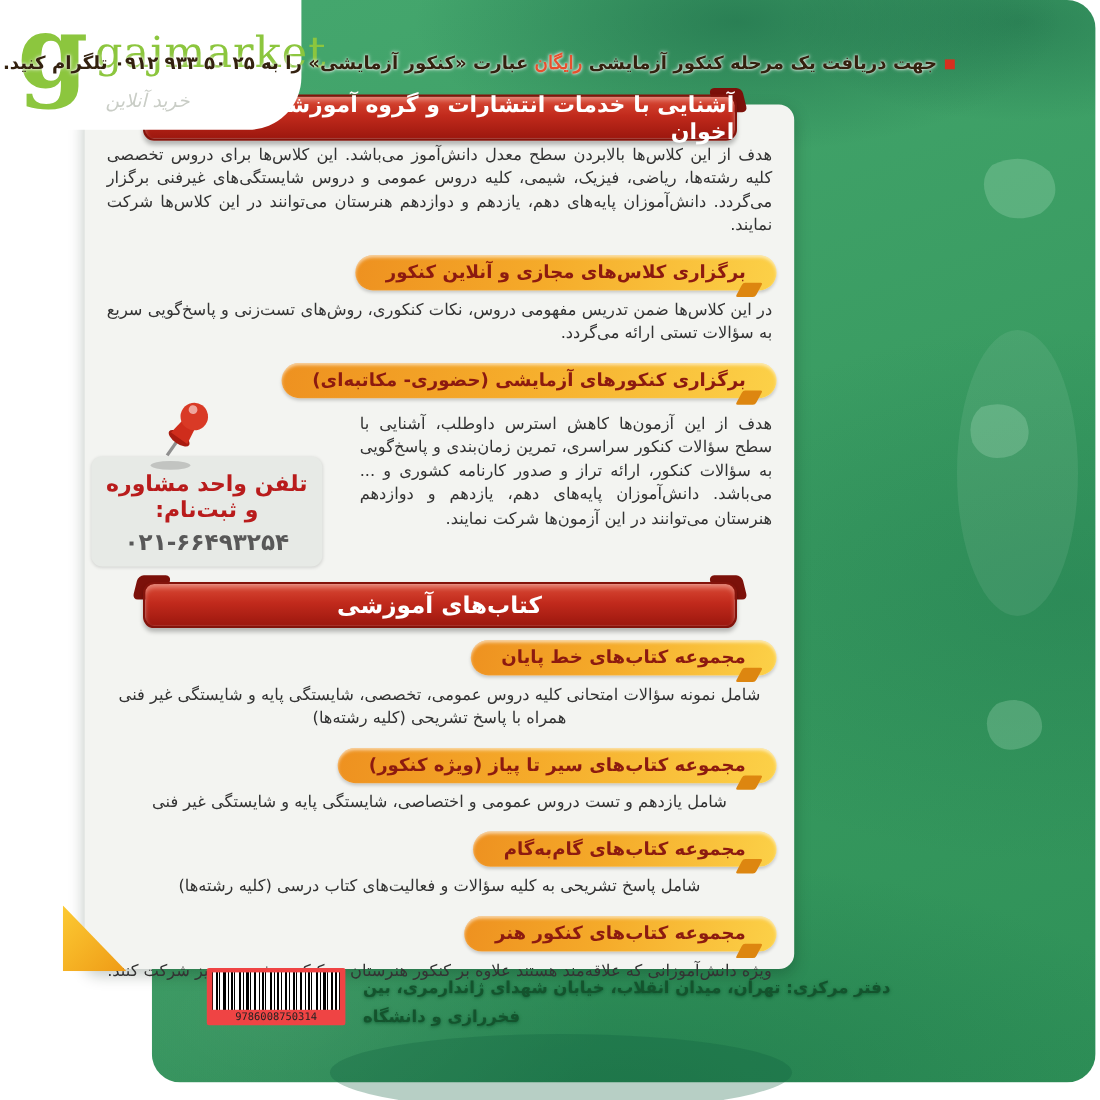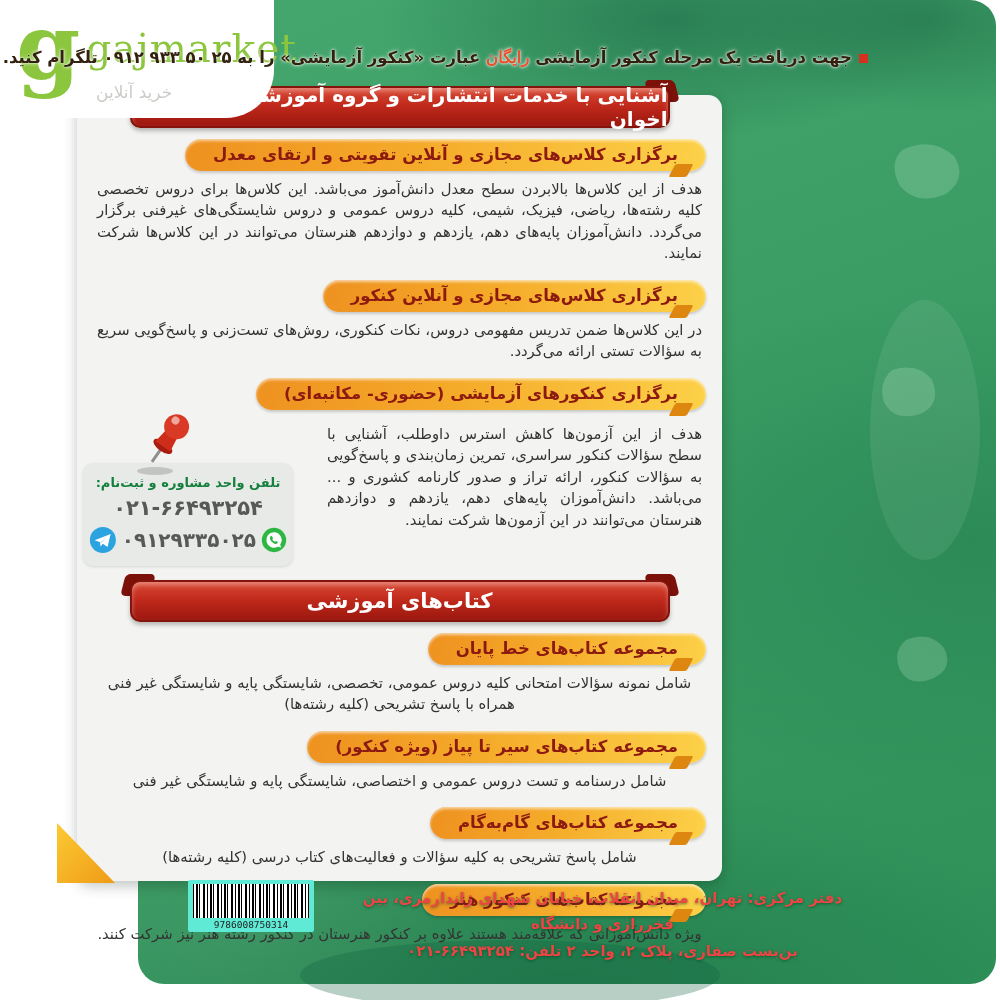--- a/index.html
+++ b/index.html
@@ -30,21 +30,21 @@
     text-shadow:0 0 2px #fff,0 0 4px rgba(255,255,255,.85);
     white-space:nowrap;
   }
   .notice .bullet{display:inline-block;width:9px;height:9px;background:#d6301f;margin-left:7px;vertical-align:middle;}
   .notice .free{color:#e8502e;font-family:Liberation Serif, serif;}
   
   .logo-area{position:absolute;left:0;top:0;width:274px;height:118px;background:#fff;border-bottom-right-radius:48px;z-index:4;}
   .logo{position:absolute;left:16px;top:8px;z-index:5;display:flex;align-items:flex-start;}
   .logo-g{font-family:"DejaVu Serif","Liberation Serif",serif;font-weight:bold;font-size:92px;line-height:.85;color:#8cc63e;}
   .logo-text{font-family:"DejaVu Serif","Liberation Serif",serif;font-size:39px;color:#8cc63e;margin:18px 0 0 6px;letter-spacing:1px;}
-  .logo-tagline{position:absolute;left:96px;top:82px;z-index:5;direction:rtl;font-size:17px;color:#c9cdc6;}
+  .logo-tagline{position:absolute;left:96px;top:82px;z-index:5;direction:rtl;font-size:17px;color:#c9cdc6;font-style:italic;}
   
   .card{
     position:absolute;left:77px;top:95px;width:645px;height:786px;
     background:#f3f4f1;border-radius:14px;box-shadow:0 5px 14px rgba(0,30,15,.25);
     direction:rtl;padding:0;z-index:3;
   }
   
   .ribbon{position:relative;width:540px;margin:-9px auto 0;z-index:2;}
   .ribbon::before,.ribbon::after{
     content:"";position:absolute;top:-6px;width:30px;height:22px;background:#7c110a;border-radius:5px;z-index:-1;
@@ -78,41 +78,41 @@
   }
   .sec-body.center{text-align:center;}
   
   .row3{display:flex;align-items:flex-start;gap:0;margin:0;}
   .row3 .sec-body{flex:1;margin-top:8px;}
   .contact-wrap{width:210px;position:relative;margin:48px 14px 0 6px;flex:none;}
   .contact-card{
     background:#e7eae6;border-radius:10px;padding:12px 6px 10px;
     text-align:center;box-shadow:0 1px 3px rgba(0,0,0,.12);
   }
-  .contact-label{font-size:13px;font-weight:bold;color:#15803d;margin-bottom:6px;}
+  .contact-label{font-size:20px;font-weight:bold;color:#b91c1c;margin-bottom:6px;}
   .contact-landline{font-size:21px;font-weight:bold;color:#585858;letter-spacing:1px;}
   .mobile-row{direction:ltr;display:flex;align-items:center;justify-content:center;gap:5px;margin-top:4px;}
   .contact-mobile{font-size:20px;font-weight:bold;color:#585858;letter-spacing:.5px;}
   .pin{position:absolute;top:-58px;left:46px;width:78px;height:72px;}
   
   .corner-fold{
     position:absolute;left:-20px;bottom:-2px;width:58px;height:60px;
     background:linear-gradient(135deg,#fcca33,#ef9b16);
     clip-path:polygon(0 0,0 100%,100% 100%);
   }
   
   .barcode{
-    position:absolute;left:188px;top:880px;width:116px;background:#5eead4;
+    position:absolute;left:188px;top:880px;width:116px;background:#ef4444;
     padding:4px 5px 2px;z-index:4;border-radius:2px;
   }
   .bars{height:34px;background:repeating-linear-gradient(90deg,#000 0 1px,#fff 1px 3px,#000 3px 5px,#fff 5px 6px,#000 6px 7px,#fff 7px 10px,#000 10px 12px,#fff 12px 14px);}
   .barcode-num{font-family:"DejaVu Sans Mono","Liberation Mono",monospace;font-size:9.5px;text-align:center;color:#222;margin-top:1px;}
   .footer{
     position:absolute;left:330px;top:885px;width:545px;z-index:4;
-    direction:rtl;text-align:center;color:#ef4444;font-weight:bold;font-size:15px;line-height:1.75;
+    direction:rtl;text-align:left;color:#14532d;font-weight:bold;font-size:15px;line-height:1.75;
     text-shadow:0 1px 3px rgba(0,70,35,.65);
   }
   .doodles{position:absolute;left:140px;top:120px;z-index:1;opacity:.55;}
   .edge-doodles{position:absolute;left:862px;top:120px;z-index:1;opacity:.4;}
 </style>
 </head>
 <body>
 
 <div class="cover"></div>
 
@@ -156,21 +156,20 @@
 <div class="notice">
   <span class="bullet"></span><span>جهت دریافت یک مرحله کنکور آزمایشی </span><span class="free">رایگان</span><span> عبارت «کنکور آزمایشی» را به </span><span dir="ltr">۰۹۱۲ ۹۳۳ ۵۰ ۲۵</span><span> تلگرام کنید.</span>
 </div>
 
 <div class="card">
 
   <div class="ribbon">
     <div class="ribbon-bar">آشنایی با خدمات انتشارات و گروه آموزشی مهندس اخوان</div>
   </div>
 
-  <div class="sec-title"><span class="pill">برگزاری کلاس‌های مجازی و آنلاین تقویتی و ارتقای معدل</span></div>
   <div class="sec-body">هدف از این کلاس‌ها بالابردن سطح معدل دانش‌آموز می‌باشد. این کلاس‌ها برای دروس تخصصی کلیه رشته‌ها، ریاضی، فیزیک، شیمی، کلیه دروس عمومی و دروس شایستگی‌های غیرفنی برگزار می‌گردد. دانش‌آموزان پایه‌های دهم، یازدهم و دوازدهم هنرستان می‌توانند در این کلاس‌ها شرکت نمایند.</div>
 
   <div class="sec-title"><span class="pill">برگزاری کلاس‌های مجازی و آنلاین کنکور</span></div>
   <div class="sec-body">در این کلاس‌ها ضمن تدریس مفهومی دروس، نکات کنکوری، روش‌های تست‌زنی و پاسخ‌گویی سریع به سؤالات تستی ارائه می‌گردد.</div>
 
   <div class="sec-title"><span class="pill">برگزاری کنکورهای آزمایشی (حضوری- مکاتبه‌ای)</span></div>
   <div class="row3">
     <div class="sec-body">هدف از این آزمون‌ها کاهش استرس داوطلب، آشنایی با سطح سؤالات کنکور سراسری، تمرین زمان‌بندی و پاسخ‌گویی به سؤالات کنکور، ارائه تراز و صدور کارنامه کشوری و ... می‌باشد. دانش‌آموزان پایه‌های دهم، یازدهم و دوازدهم هنرستان می‌توانند در این آزمون‌ها شرکت نمایند.</div>
     <div class="contact-wrap">
       <svg class="pin" viewBox="0 0 78 72">
@@ -179,59 +178,43 @@
           <rect x="37.5" y="44" width="3" height="18" fill="#8f8f8f"></rect>
           <ellipse cx="39" cy="43" rx="11" ry="5" fill="#a81b10"></ellipse>
           <path d="M32 29 h14 l2 14 h-18 z" fill="#cf2d1c"></path>
           <circle cx="39" cy="19" r="12.5" fill="#d93a26"></circle>
           <circle cx="34.5" cy="14.5" r="4" fill="rgba(255,255,255,.55)"></circle>
         </g>
       </svg>
       <div class="contact-card">
         <div class="contact-label">تلفن واحد مشاوره و ثبت‌نام:</div>
         <div class="contact-landline" dir="ltr">۰۲۱-۶۶۴۹۳۲۵۴</div>
-        <div class="mobile-row">
-          <svg width="32" height="32" viewBox="0 0 32 32">
-            <circle cx="16" cy="16" r="15" fill="#2ba3e0"></circle>
-            <path d="M6.5 16.2 L25 9 L21.4 24 L16 20.2 L13.2 23.4 L12.8 18.6 Z" fill="#fff"></path>
-            <path d="M12.8 18.6 L21.4 11.4 L14.6 19.8 Z" fill="#cfe9f7"></path>
-          </svg>
-          <span class="contact-mobile">۰۹۱۲۹۳۳۵۰۲۵</span>
-          <svg width="30" height="30" viewBox="0 0 32 32">
-            <circle cx="16" cy="16" r="15" fill="#2bb741"></circle>
-            <path d="M16 6.5 a9.5 9.5 0 1 0 4.8 17.7 l4 1.1 -1.2 -3.8 A9.5 9.5 0 0 0 16 6.5z" fill="#fff"></path>
-            <path d="M12.4 11.2 c-.6.2 -1.4 1 -1.4 2.2 c0 3.4 3.8 6.8 7 7.4 c1.2.2 2.2 -.5 2.5 -1.3 l.3 -1 -2.5 -1.2 -1 1 c-1.6 -.6 -2.9 -1.9 -3.5 -3.4 l1 -.9 -1.2 -2.6 z" fill="#2bb741"></path>
-          </svg>
-        </div>
       </div>
     </div>
   </div>
 
   <div class="ribbon" style="margin-top:14px;">
     <div class="ribbon-bar small">کتاب‌های آموزشی</div>
   </div>
 
   <div class="sec-title"><span class="pill">مجموعه کتاب‌های خط پایان</span></div>
   <div class="sec-body center">شامل نمونه سؤالات امتحانی کلیه دروس عمومی، تخصصی، شایستگی پایه و شایستگی غیر فنی همراه با پاسخ تشریحی (کلیه رشته‌ها)</div>
 
   <div class="sec-title"><span class="pill">مجموعه کتاب‌های سیر تا پیاز (ویژه کنکور)</span></div>
-  <div class="sec-body center">شامل درسنامه و تست دروس عمومی و اختصاصی، شایستگی پایه و شایستگی غیر فنی</div>
+  <div class="sec-body center">شامل یازدهم و تست دروس عمومی و اختصاصی، شایستگی پایه و شایستگی غیر فنی</div>
 
   <div class="sec-title"><span class="pill">مجموعه کتاب‌های گام‌به‌گام</span></div>
   <div class="sec-body center">شامل پاسخ تشریحی به کلیه سؤالات و فعالیت‌های کتاب درسی (کلیه رشته‌ها)</div>
 
   <div class="sec-title"><span class="pill">مجموعه کتاب‌های کنکور هنر</span></div>
   <div class="sec-body center">ویژه دانش‌آموزانی که علاقه‌مند هستند علاوه بر کنکور هنرستان در کنکور رشته هنر نیز شرکت کنند.</div>
 
   <div class="corner-fold"></div>
 </div>
 
 <div class="barcode">
   <div class="bars"></div>
   <div class="barcode-num">9786008750314</div>
 </div>
 
 <div class="footer">
   <div>دفتر مرکزی: تهران، میدان انقلاب، خیابان شهدای ژاندارمری، بین فخررازی و دانشگاه</div>
-  <div>
-    <span>بن‌بست صفاری، پلاک ۲، واحد ۲ تلفن: </span><span dir="ltr">۰۲۱-۶۶۴۹۳۲۵۴</span>
-  </div>
 </div>
 
 </body></html>

